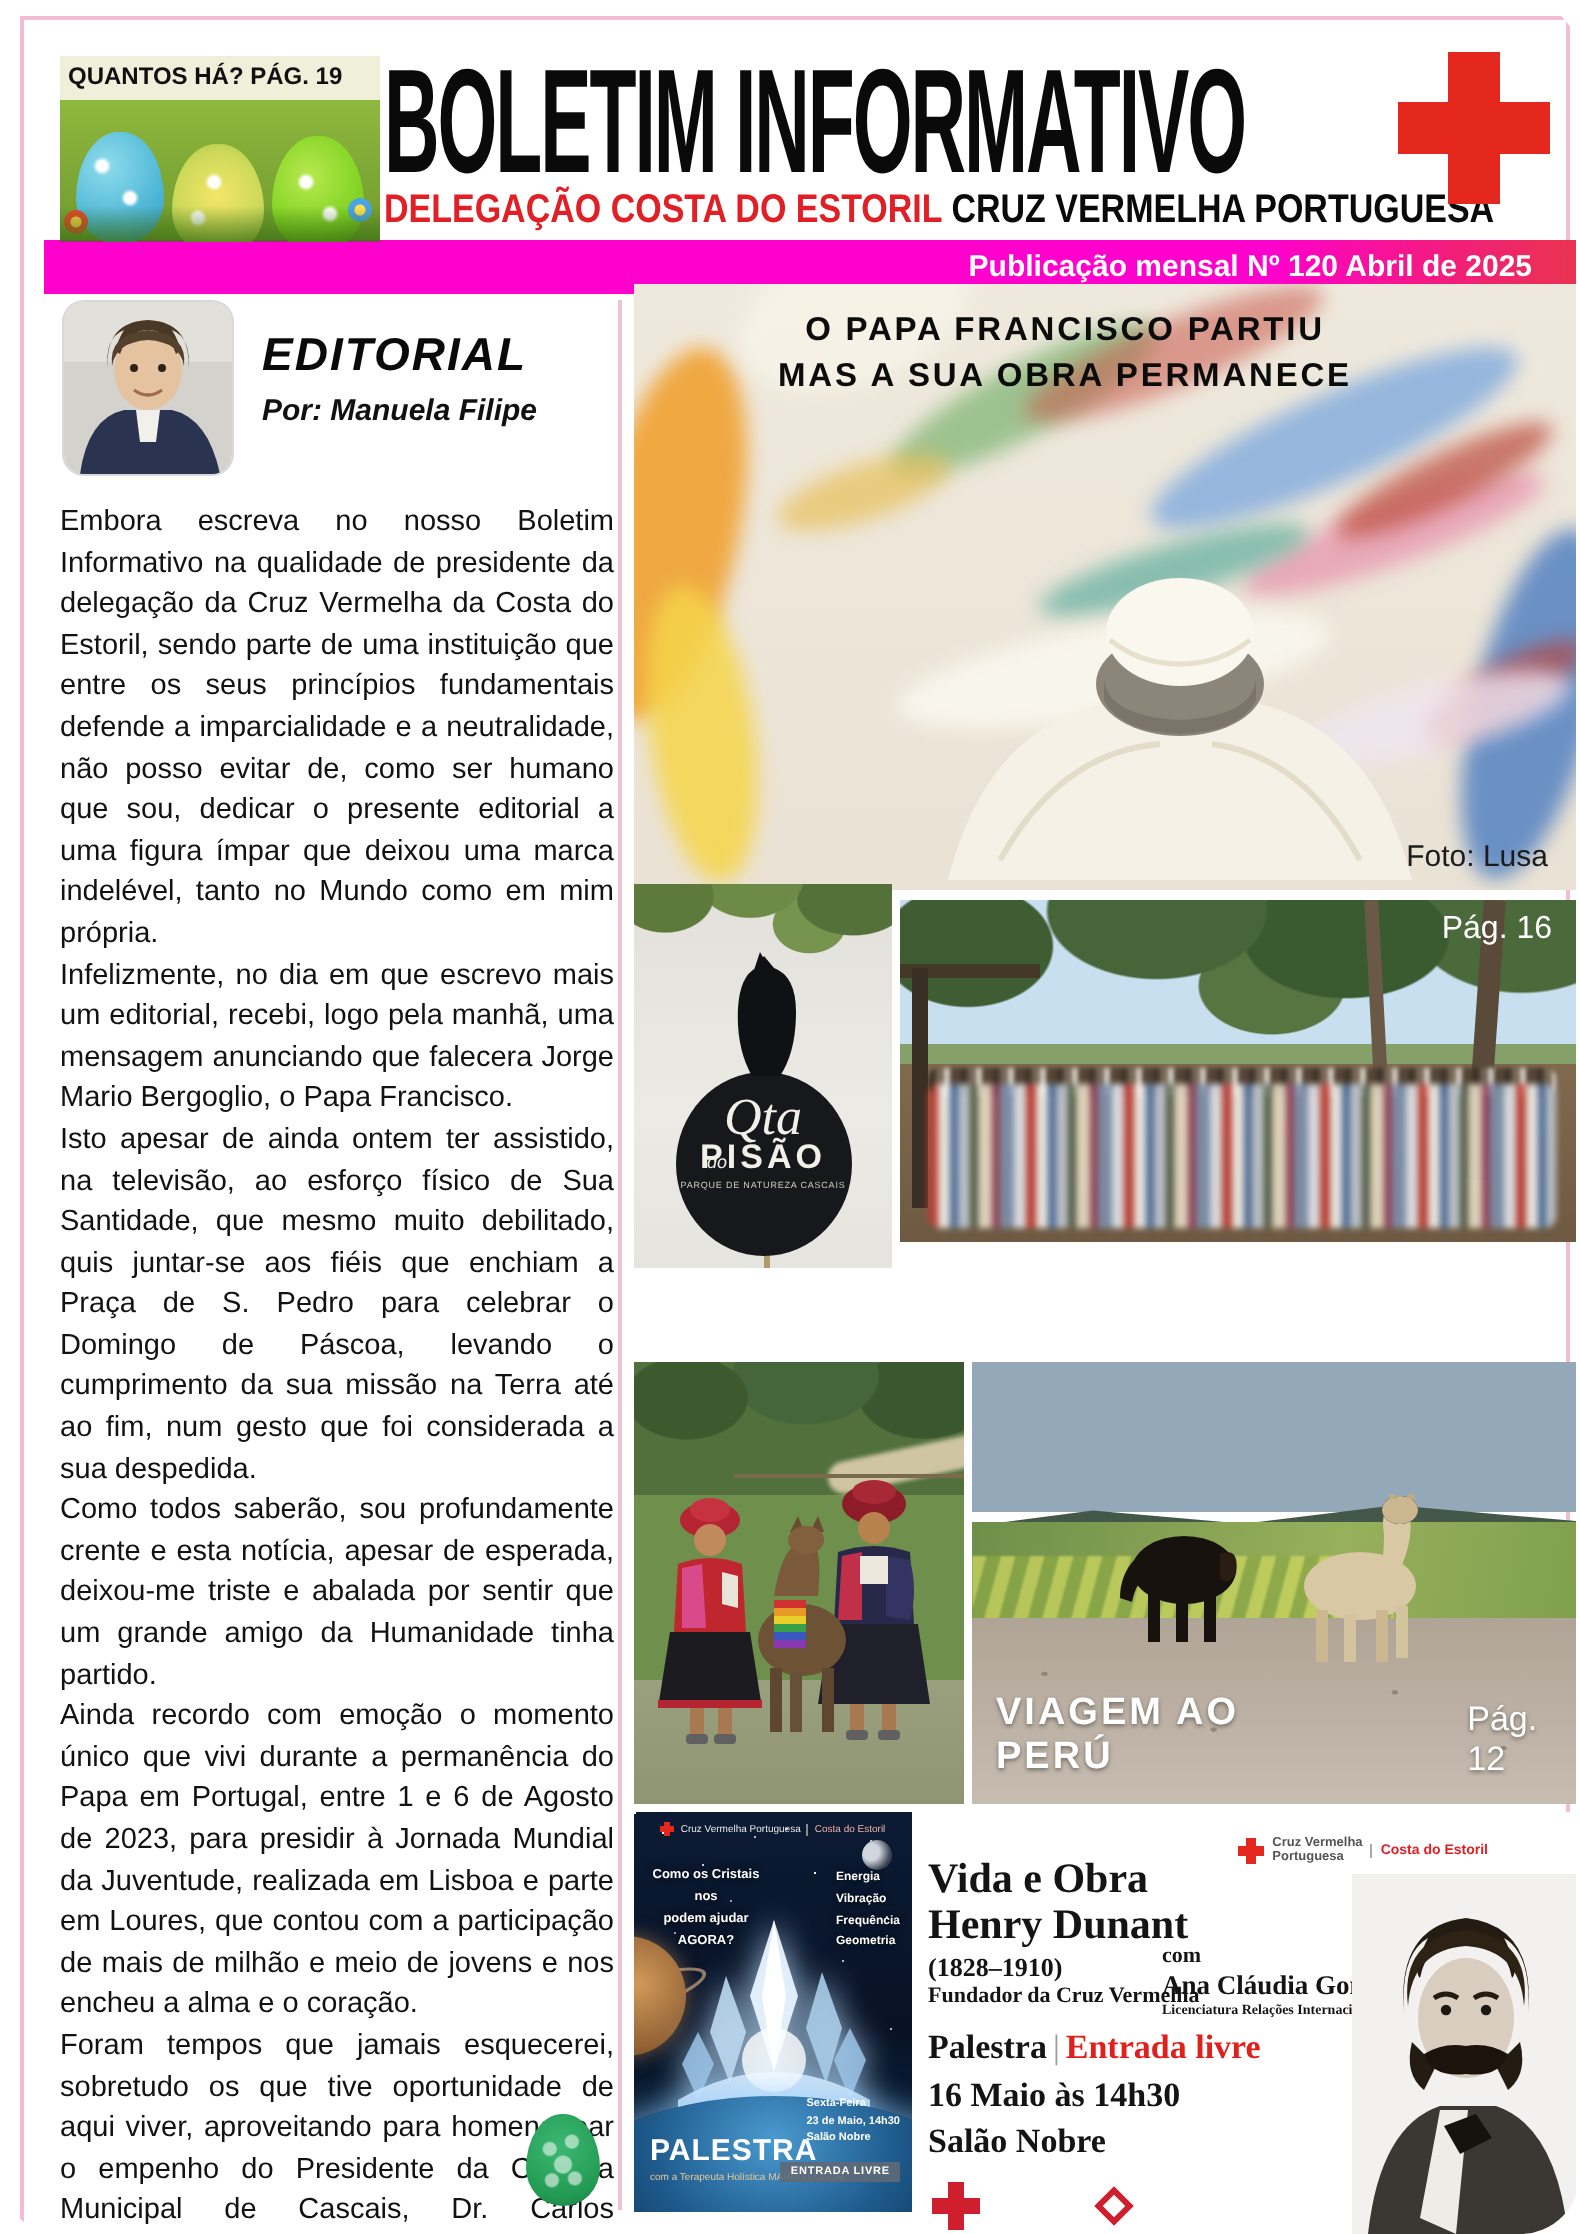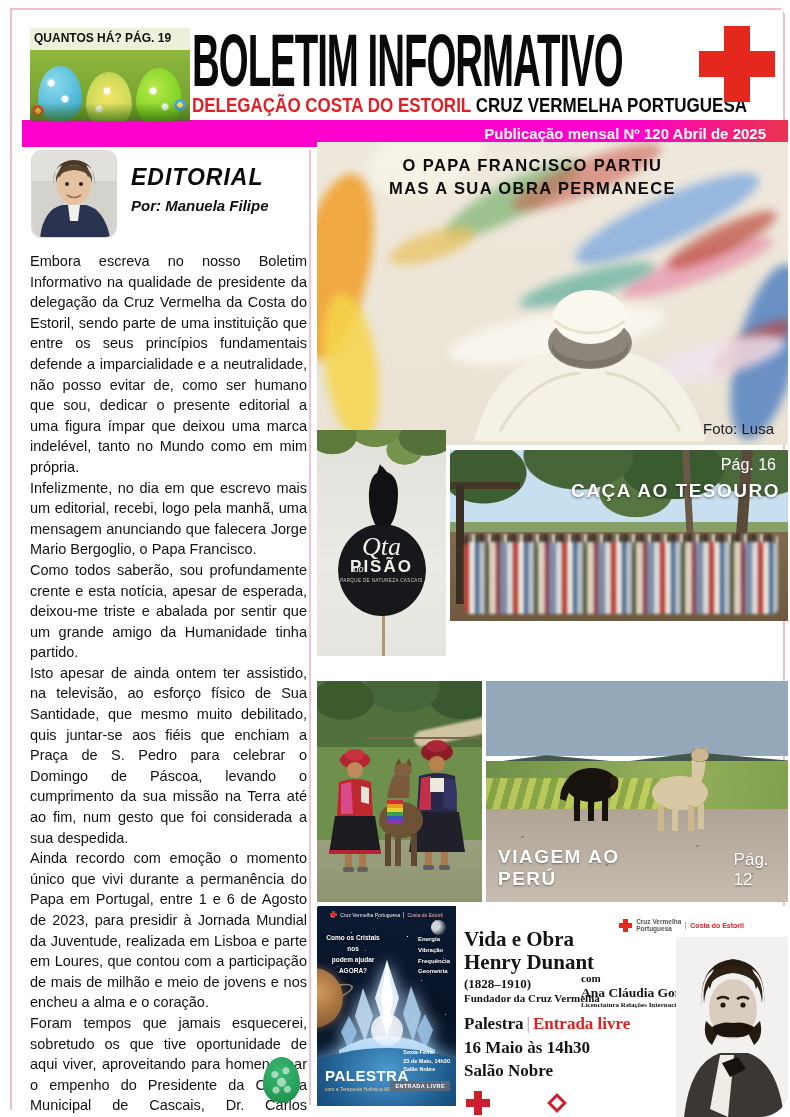--- a/index.html
+++ b/index.html
@@ -64,21 +64,21 @@
   .st10 { left:420px; top:120px; width:60px; height:180px; background:#4a7cc0; transform:rotate(14deg); opacity:.8; }
   .st11 { left:390px; top:190px; width:90px; height:26px; background:#c0392b; transform:rotate(-30deg); opacity:.6; }
   .st12 { left:130px; top:170px; width:220px; height:46px; background:#fbf8f0; transform:rotate(-10deg); opacity:.85; }
   .st13 { left:70px; top:90px; width:90px; height:28px; background:#e8c05a; transform:rotate(-18deg); opacity:.7; }
   .st14 { left:330px; top:200px; width:140px; height:34px; background:#f0e6f2; transform:rotate(-14deg); opacity:.8; }
   .pope-fig { position:absolute; left:58%; bottom:0; transform:translateX(-50%); }
   .pope-headline { position:absolute; left:0; right:40px; top:12px; text-align:center; font-size:16.5px; font-weight:bold; color:#0c0c0c; letter-spacing:1.4px; line-height:23px; z-index:4; }
   .photo-credit { position:absolute; right:14px; bottom:8px; font-size:15px; color:#1c1c1c; z-index:4; }
 
   
-  .pisao-tile { position:absolute; left:317px; top:430px; width:129px; height:226px; overflow:hidden;
+  .pisao-tile { position:absolute; left:317px; top:442px; width:129px; height:192px; overflow:hidden;
     background:linear-gradient(180deg,#e2e0da 0%, #eceae4 60%, #e6e4de 100%); }
   .pisao-foliage { position:absolute; left:0; top:-8px; width:100%; height:70px;
     background:radial-gradient(40px 30px at 12% 20%, #5d7a3c 60%, transparent 62%),
       radial-gradient(44px 34px at 45% 6%, #6d8a46 60%, transparent 62%),
       radial-gradient(46px 30px at 85% 22%, #54713a 60%, transparent 62%),
       radial-gradient(30px 24px at 68% 40%, #77944e 60%, transparent 62%); }
   .owl { position:absolute; left:50%; top:34px; transform:translateX(-50%); z-index:3; }
   .pisao-circle { position:absolute; left:50%; top:94px; transform:translateX(-50%); width:88px; height:92px; border-radius:50%; background:#17181c; z-index:2; color:#f2efe8; text-align:center; }
   .pisao-qta { font-family:"Liberation Serif", serif; font-size:26px; font-style:italic; margin-top:12px; line-height:22px; }
   .pisao-do { position:absolute; left:16px; top:40px; font-size:9px; font-style:italic; }
@@ -241,22 +241,22 @@
       <circle cx="35" cy="33" r="2" fill="#2c2218"></circle>
       <circle cx="49" cy="33" r="2" fill="#2c2218"></circle>
       <path d="M35,44 Q42,49 49,44" stroke="#a06a50" stroke-width="1.6" fill="none"></path>
     </svg>
   </div>
   <div class="ed-heading">EDITORIAL</div>
   <div class="ed-byline">Por: Manuela Filipe</div>
   <div class="ed-text">
     <p>Embora escreva no nosso Boletim Informativo na qualidade de presidente da delegação da Cruz Vermelha da Costa do Estoril, sendo parte de uma instituição que entre os seus princípios fundamentais defende a imparcialidade e a neutralidade, não posso evitar de, como ser humano que sou, dedicar o presente editorial a uma figura ímpar que deixou uma marca indelével, tanto no Mundo como em mim própria.</p>
     <p>Infelizmente, no dia em que escrevo mais um editorial, recebi, logo pela manhã, uma mensagem anunciando que falecera Jorge Mario Bergoglio, o Papa Francisco.</p>
+    <p>Isto apesar de ainda ontem ter assistido, na televisão, ao esforço físico de Sua Santidade, que mesmo muito debilitado, quis juntar-se aos fiéis que enchiam a Praça de S. Pedro para celebrar o Domingo de Páscoa, levando o cumprimento da sua missão na Terra até ao fim, num gesto que foi considerada a sua despedida.</p>
     <p>Como todos saberão, sou profundamente crente e esta notícia, apesar de esperada, deixou-me triste e abalada por sentir que um grande amigo da Humanidade tinha partido.</p>
-    <p>Isto apesar de ainda ontem ter assistido, na televisão, ao esforço físico de Sua Santidade, que mesmo muito debilitado, quis juntar-se aos fiéis que enchiam a Praça de S. Pedro para celebrar o Domingo de Páscoa, levando o cumprimento da sua missão na Terra até ao fim, num gesto que foi considerada a sua despedida.</p>
     <p>Ainda recordo com emoção o momento único que vivi durante a permanência do Papa em Portugal, entre 1 e 6 de Agosto de 2023, para presidir à Jornada Mundial da Juventude, realizada em Lisboa e parte em Loures, que contou com a participação de mais de milhão e meio de jovens e nos encheu a alma e o coração.</p>
     <p>Foram tempos que jamais esquecerei, sobretudo os que tive oportunidade de aqui viver, aproveitando para homenagear o empenho do Presidente da Câmara Municipal de Cascais, Dr. Carlos Carreiras, que tudo fez para tornar possível a deslocação de Sua Santidade ao nosso município, fazendo-nos sentir mais próximos do Papa Francisco.</p>
 
   </div>
   <div class="green-egg"></div>
 
   <div class="pope-panel">
     <div class="stroke st1"></div>
       <div class="stroke st2"></div>
     <div class="stroke st3"></div>
@@ -308,21 +308,20 @@
 
   <div class="treasure-tile">
     <div class="t-canopy"></div>
     <div class="t-pergola-beam"></div>
     <div class="t-pergola-post"></div>
     <div class="t-trunk1"></div>
     <div class="t-trunk2"></div>
     <div class="crowd-heads"></div>
     <div class="crowd"></div>
     <div class="t-pageref">Pág. 16</div>
-    <div class="t-title">CAÇA AO TESOURO</div>
   </div>
 
   <div class="peru-women">
     <div class="pw-trees"></div>
     <div class="pw-path"></div>
     <div class="pw-fence"></div>
     <svg width="165" height="160" viewBox="0 0 165 160" style="position:absolute;left:0;bottom:4px;">
 
       <ellipse cx="38" cy="22" rx="15" ry="9" fill="#b42432"></ellipse>
       <ellipse cx="38" cy="17" rx="10" ry="6" fill="#c73240"></ellipse>

